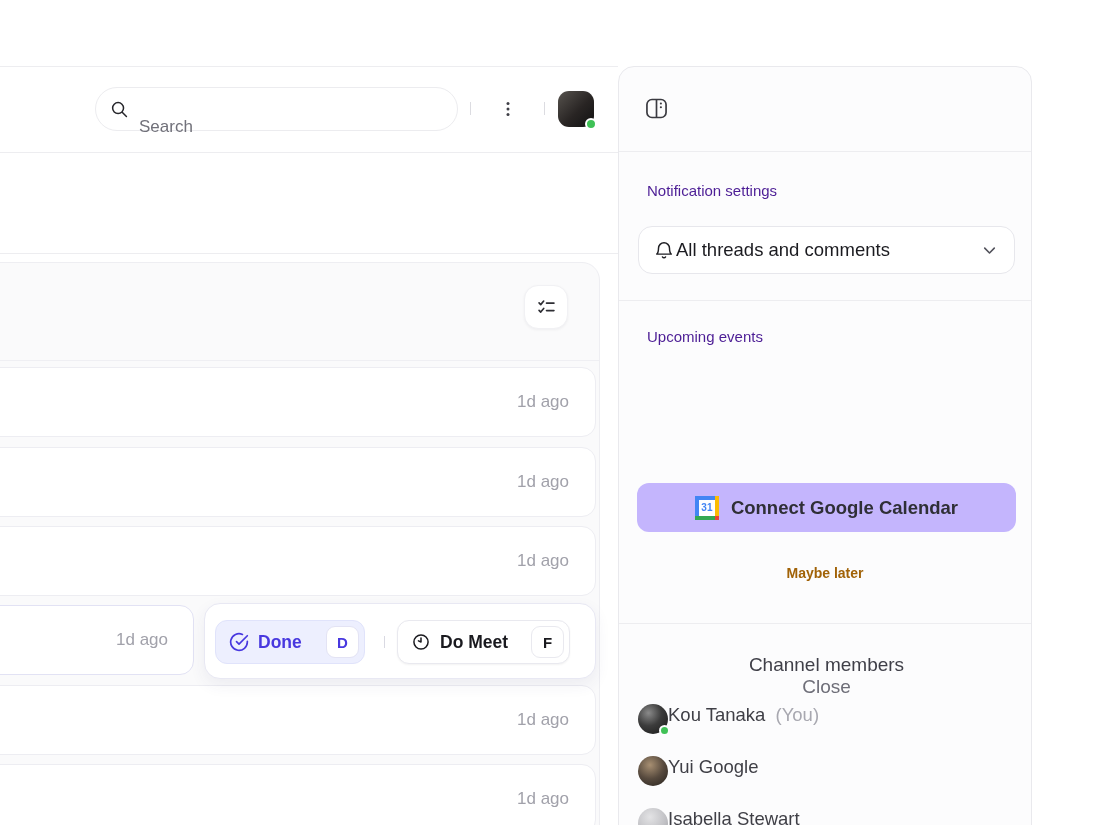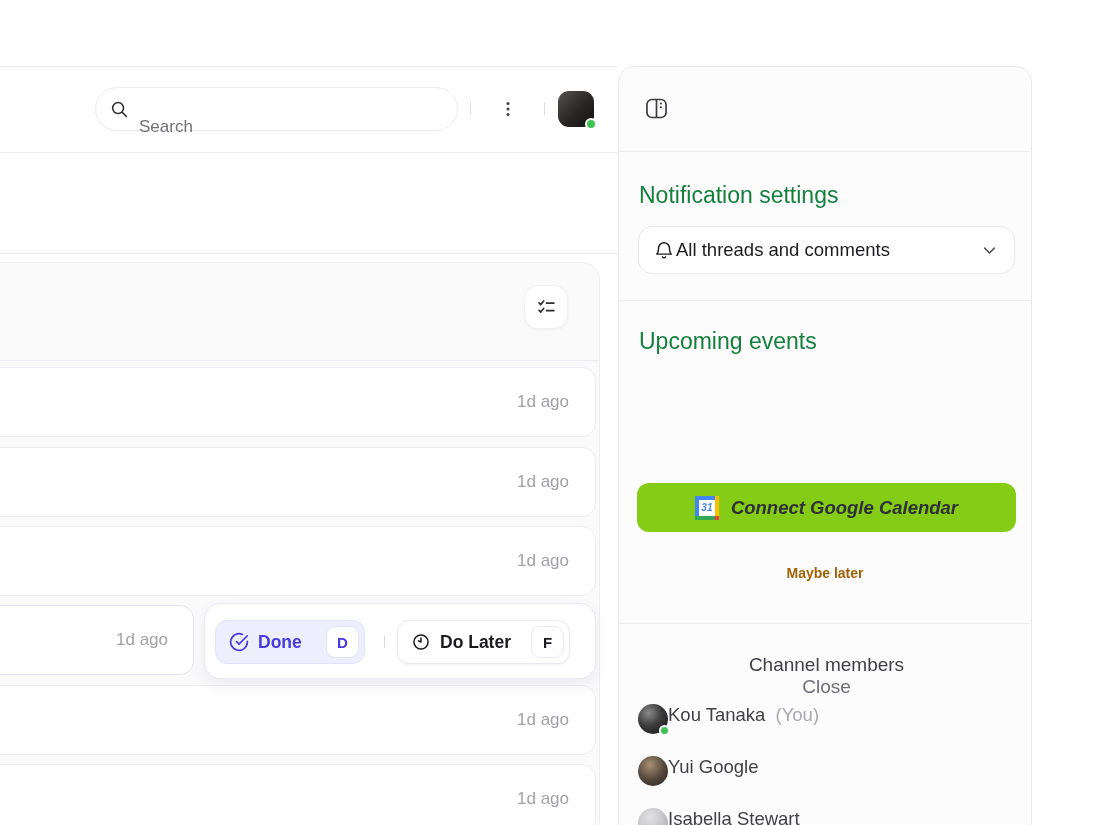--- a/index.html
+++ b/index.html
@@ -60,32 +60,32 @@
                padding:0 0 0 13px; box-shadow:0 1px 2px rgba(0,0,0,.05); cursor:pointer; }
   .later-btn .lbl { font-size:17.5px; font-weight:700; color:#1a1a1f; margin-left:9px; }
 
   
   .right-panel { left:618px; top:66px; width:414px; height:790px; background:#fcfcfd;
                  border:1px solid #e9e9ed; border-radius:16px 16px 0 0; }
   .rp-divider { position:absolute; left:0; right:0; height:1px; background:#ededf0; }
   .toggle-btn { position:absolute; left:22px; top:26px; width:30px; height:30px; background:none;
                 border:none; display:flex; align-items:center; justify-content:center; cursor:pointer; }
 
-  .sec-heading { position:absolute; left:20px; font-size:23px; color:#15803d; }
+  .sec-heading { position:absolute; left:28px; font-size:15px; color:#4c1d95; }
 
   .dropdown { position:absolute; left:19px; top:159px; width:377px; height:48px; background:#fff;
               border:1px solid #e7e7ec; border-radius:14px; display:flex; align-items:center;
               padding:0 16px 0 14px; cursor:pointer; }
   .dropdown .val { font-size:18.5px; font-weight:500; color:#1b1b20; margin-left:1px; flex:1; }
 
   .events-desc { position:absolute; left:20px; top:308px; width:345px; font-size:19px;
                  line-height:30px; color:#a3a3ad; }
-  .connect-btn { position:absolute; left:18px; top:416px; width:379px; height:49px; background:#84cc16;
+  .connect-btn { position:absolute; left:18px; top:416px; width:379px; height:49px; background:#c4b5fd;
                  border:none; border-radius:12px; display:flex; align-items:center; justify-content:center;
-                 gap:12px; cursor:pointer;font-style:italic; }
+                 gap:12px; cursor:pointer; }
   .connect-btn .lbl { font-size:18.5px; font-weight:600; color:#2f2f36;
                       font-family:"Liberation Sans", sans-serif; }
   .maybe-later { position:absolute; left:0; right:0; top:498px; text-align:center; font-size:14px;
                  font-weight:600; color:#a16207; cursor:pointer; background:none; border:none;
                  font-family:"Liberation Sans", sans-serif; }
 
   .members-head { position:absolute; left:20px; right:17px; top:587px; display:flex;
                   align-items:center; justify-content:flex-start;flex-direction:column; }
   .members-head .title { font-size:19px; font-weight:500; color:#3f3f48; }
   .members-head .close { font-size:19px; color:#6e6e78; cursor:pointer; background:none; border:none;
@@ -180,21 +180,21 @@
       </svg>
       <span class="lbl">Done</span>
       <span class="key-chip chip-indigo">D</span>
     </button>
     <div class="mini-div"></div>
     <button class="later-btn">
       <svg width="20" height="20" viewBox="0 0 24 24" fill="none" stroke="#1a1a1f" stroke-width="1.8" stroke-linecap="round">
         <circle cx="12" cy="12" r="8.5"></circle>
           <path d="M12 12 L12 7.3 M12 12 L8.9 10.6"></path>
       </svg>
-      <span class="lbl">Do Later</span>
+      <span class="lbl">Do Meet</span>
       <span class="key-chip chip-dark">F</span>
     </button>
   </div>
 </div>
 
 <div class="abs right-panel">
 
   <button class="toggle-btn">
     <svg width="27" height="27" viewBox="0 0 24 24" fill="none" stroke="#3a3a40" stroke-width="1.5">
       <rect x="3.5" y="4" width="17" height="16" rx="4.5"></rect>

